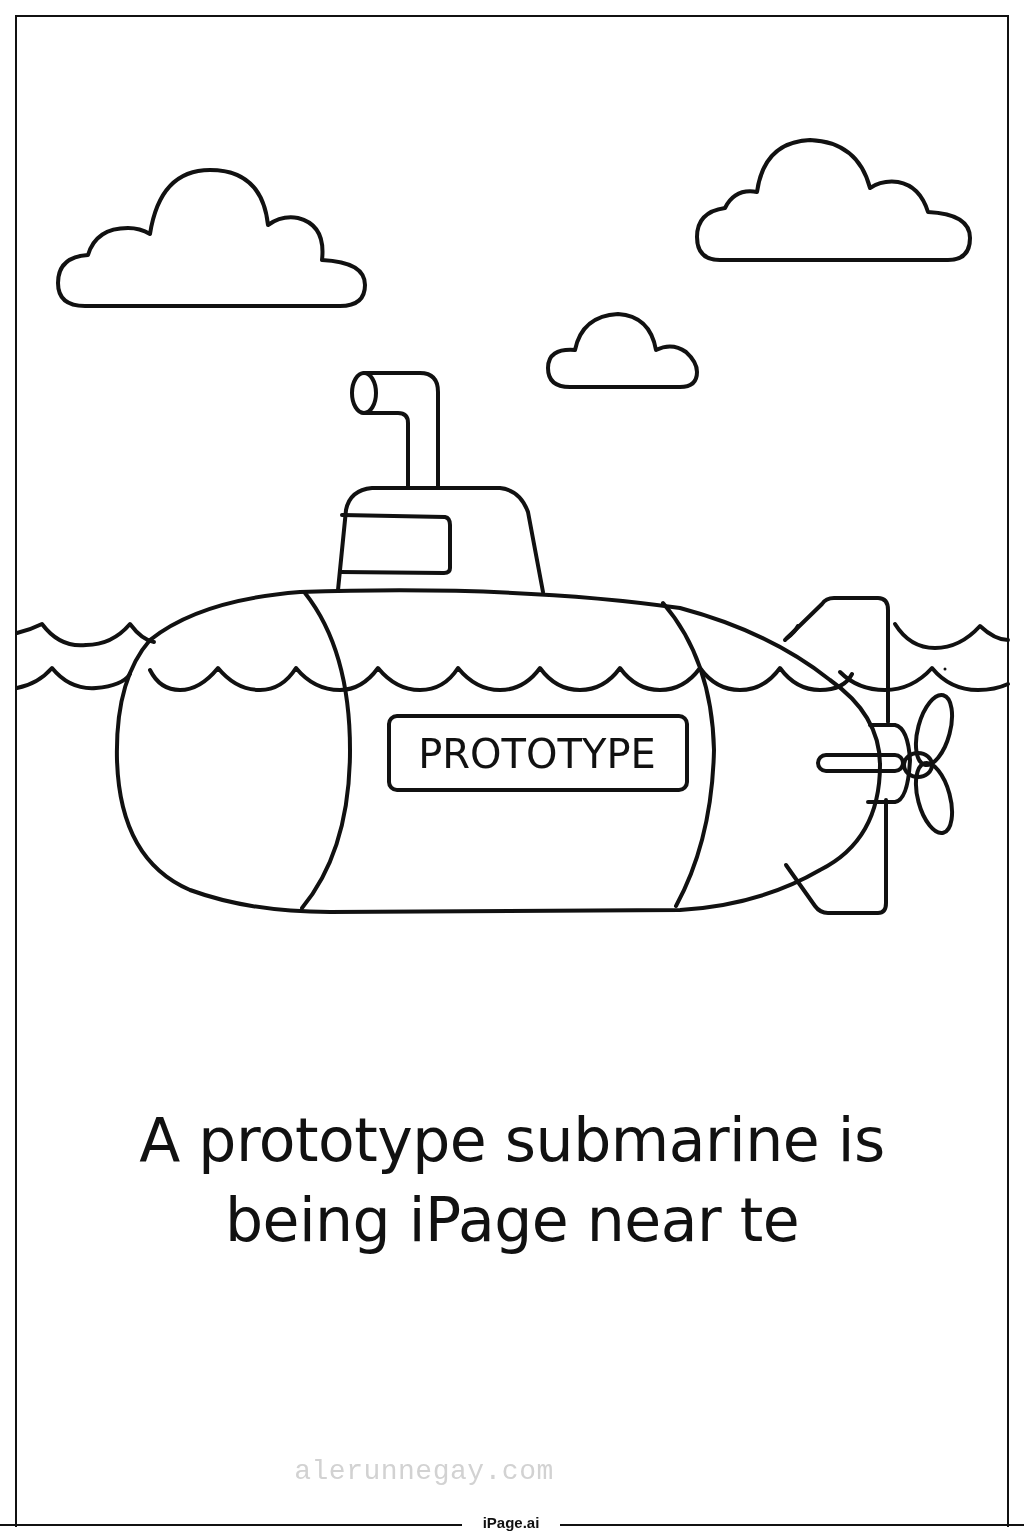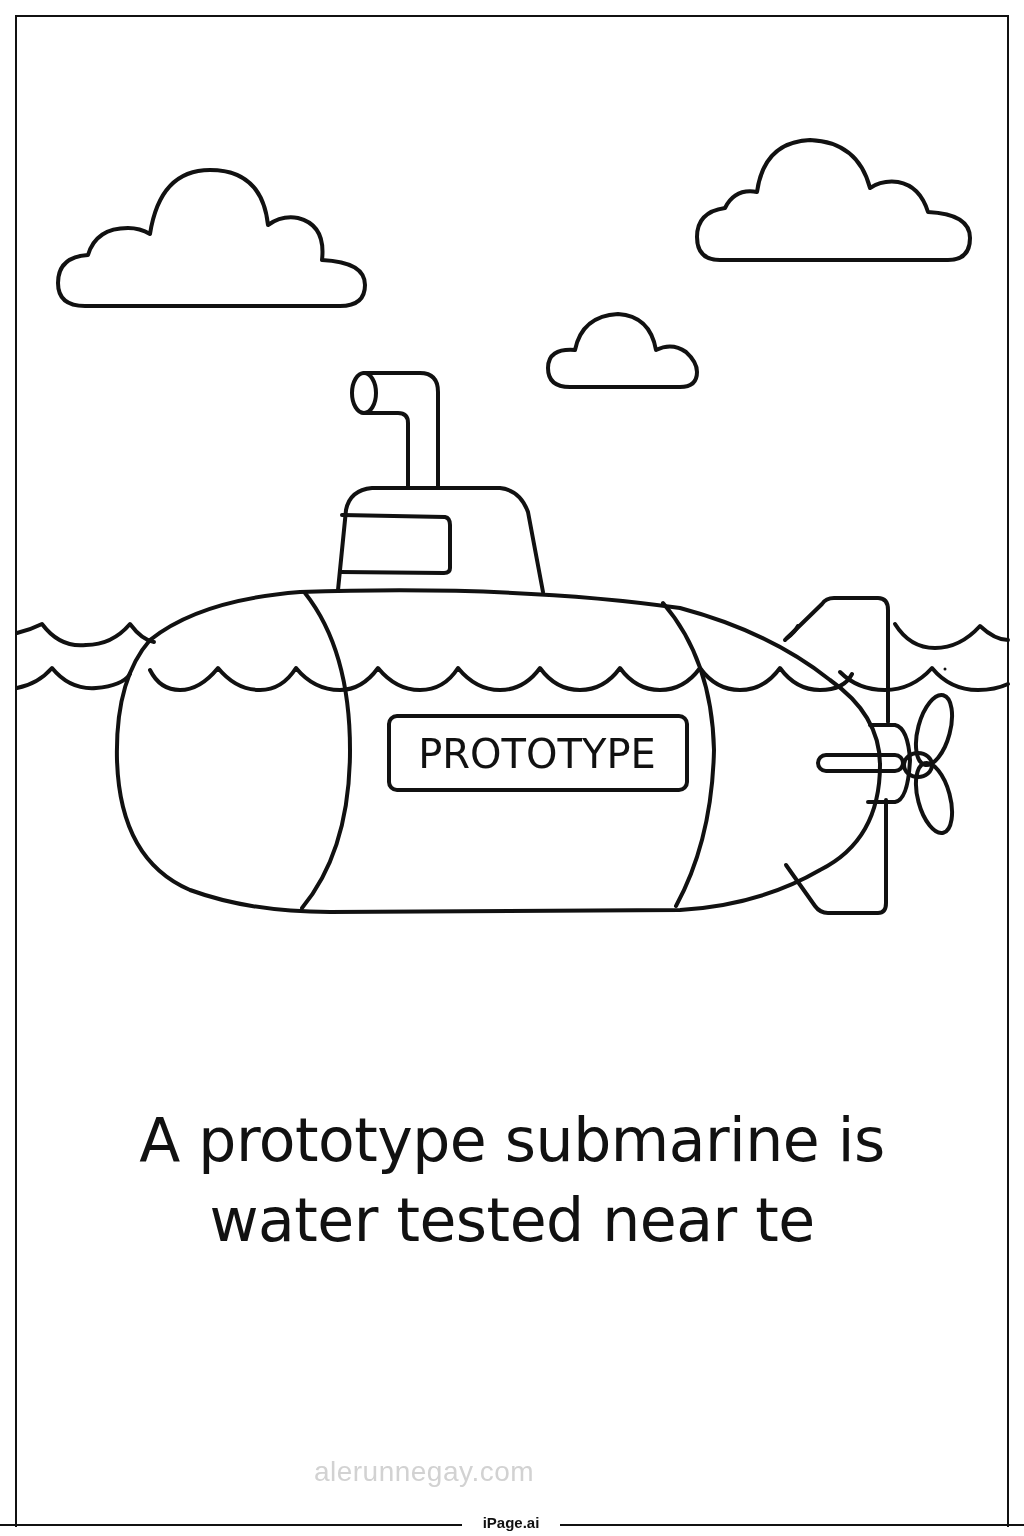--- a/index.html
+++ b/index.html
@@ -10,21 +10,21 @@
     }
     .art { position: absolute; left: 0; top: 0; width: 1024px; height: 1000px; }
     .caption {
       position: absolute; left: 0; top: 1100px; width: 1024px; text-align: center;
       font-family: "DejaVu Sans", sans-serif; font-size: 60px; line-height: 80px;
       color: #111; letter-spacing: -0.5px;
     }
     .caption span { display: block; }
     .watermark {
       position: absolute; left: 0; top: 1456px; width: 848px; text-align: center;
-      font-family: Liberation Sans, sans-serif; font-size: 28px; color: #d2d2d2;
+      font-family: Liberation Mono, monospace; font-size: 28px; color: #d2d2d2;
       letter-spacing: 0.5px;
     }
     .footer {
       position: absolute; left: 0; top: 1512px; width: 1024px; height: 24px; padding-left: 45px;
     }
     .footer .line-l { position: absolute; left: 0; top: 12px; width: 462px; height: 2px; background: #111; }
     .footer .line-r { position: absolute; left: 560px; top: 12px; width: 464px; height: 2px; background: #111; }
     .footer .brand {
       position: absolute; left: 462px; width: 98px; top: 2px; text-align: center;
       font-family: "Liberation Sans", sans-serif; font-weight: bold; font-size: 15px; color: #111;
@@ -92,21 +92,21 @@
       <path d="M895 624 Q910 648 935 648 Q960 648 980 626 Q995 640 1008 640"></path>
       <path d="M840 672 Q858 690 885 690 Q912 690 932 668 Q950 690 978 690 Q995 690 1008 684"></path>
     </g>
     <circle cx="945" cy="669" r="1.5" fill="#111" stroke="none"></circle>
   </g>
   <text x="537" y="768" text-anchor="middle" font-family="DejaVu Sans, sans-serif" font-size="40" fill="#111">PROTOTYPE</text>
 </svg>
 
 <div class="caption">
   <span>A prototype submarine is</span>
-  <span>water tested near te</span>
+  <span>being iPage near te</span>
 </div>
 
 <div class="watermark">alerunnegay.com</div>
 
 <div class="footer">
   <div class="line-l"></div>
   <div class="brand">iPage.ai</div>
   <div class="line-r"></div>
 </div>
 

